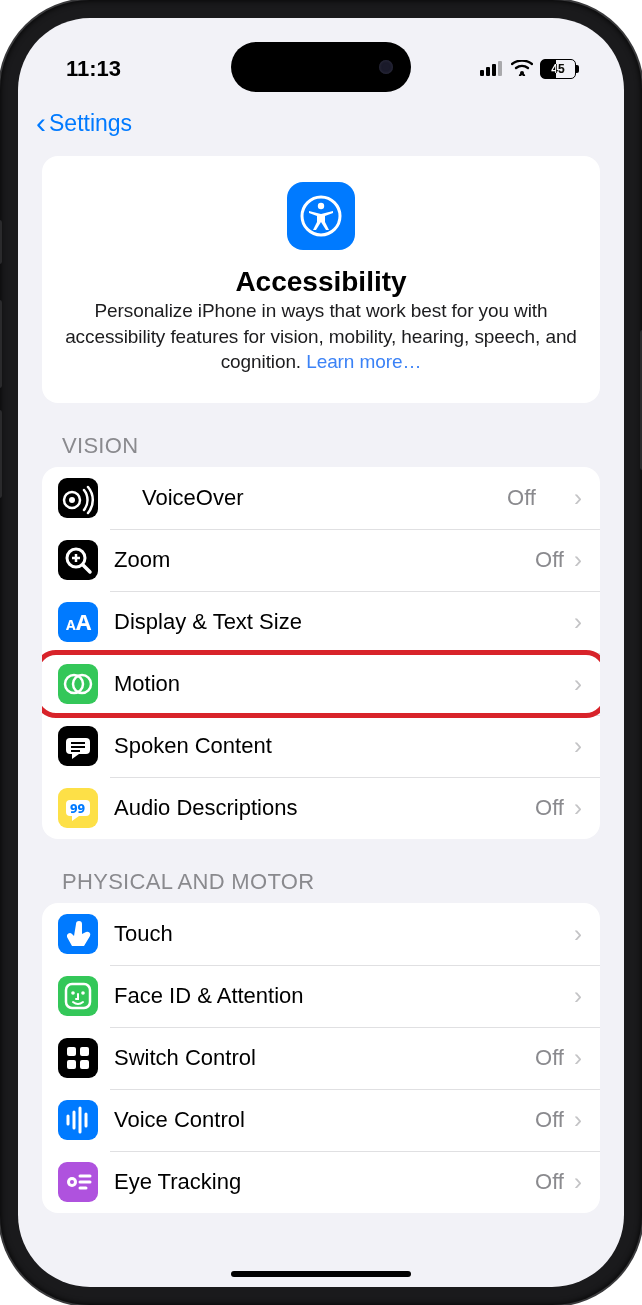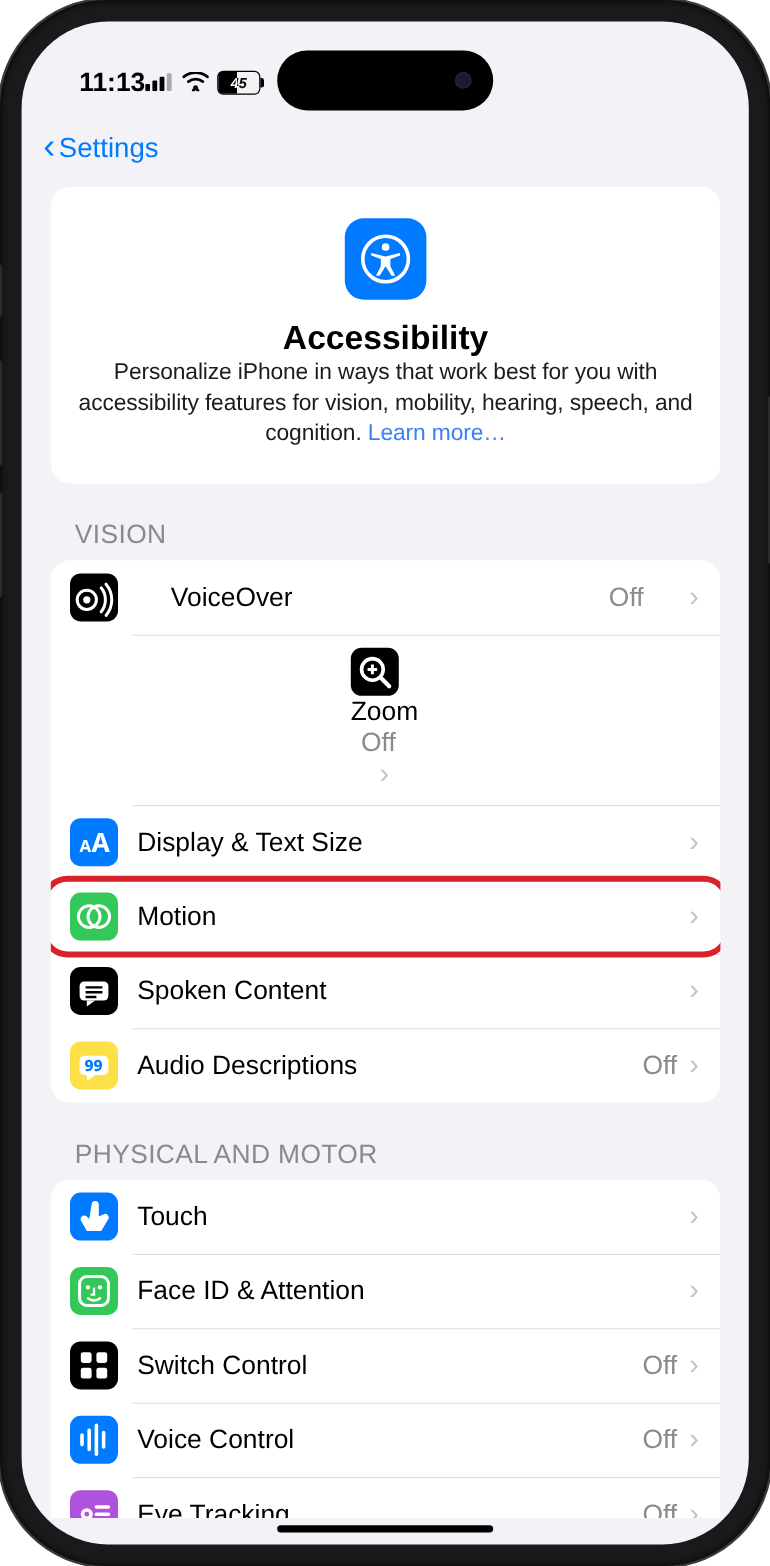--- a/index.html
+++ b/index.html
@@ -1,22 +1,22 @@
 <!DOCTYPE html>
 <html><head>
   <meta charset="utf-8">
   <style>
     * { margin: 0; padding: 0; box-sizing: border-box; -webkit-font-smoothing: antialiased; }
     body { background: #fff; font-family: -apple-system, BlinkMacSystemFont, 'Segoe UI', sans-serif; display: flex; justify-content: center; }
     .device { width: 642px; height: 1305px; background: #1a1a1c; border-radius: 90px; padding: 18px; position: relative; box-shadow: 0 0 0 2px #3a3a3c, inset 0 0 6px #000; }
     .screen { width: 100%; height: 100%; background: #f2f2f7; border-radius: 72px; overflow: hidden; position: relative; }
     .notch { position: absolute; top: 24px; left: 50%; transform: translateX(-50%); width: 180px; height: 50px; background: #000; border-radius: 30px; z-index: 10; display:flex; align-items:center; justify-content:flex-end; padding-right:18px;}
     .notch-cam { width:14px; height:14px; border-radius:50%; background:#1a1a2a; box-shadow: inset 0 0 3px #334;}
-    .status-bar { height: 80px; display: flex; align-items: center; padding: 22px 48px 0; font-size: 22px; font-weight: 600; color: #000; }
-    .status-right { display: flex; align-items: center; gap: 7px; font-style: italic; }
+    .status-bar { height: 80px; display: flex; justify-content: space-between; align-items: center; padding: 22px 48px 0; font-size: 22px; font-weight: 600; color: #000; }
+    .status-right { display: flex; align-items: center; gap: 7px; }
     .battery-box { display:inline-flex; align-items:center; }
     .battery { width:36px; height:20px; border:1.5px solid #000; border-radius:5px; position:relative; background: linear-gradient(to right, #000 45%, transparent 45%);}
     .battery::after{content:"";position:absolute;right:-4px;top:5px;width:3px;height:8px;background:#000;border-radius:0 2px 2px 0;}
     .battery-num{ position:absolute; left:0; right:0; text-align:center; font-size:12px; font-weight:700; color:#fff; mix-blend-mode:difference; line-height:18px;}
     .nav { padding: 10px 18px 18px; display: flex; align-items: center; }
     .back { display: flex; align-items: center; color: #007aff; font-size: 23px; font-weight: 400; gap: 3px; cursor: pointer; }
     .chev-back { font-size: 30px; font-weight: 500; line-height: 1; }
     .content { padding: 0 24px; overflow-y: auto; height: calc(100% - 160px); }
     .hero { background: #fff; border-radius: 16px; padding: 26px 18px 28px; text-align: center; margin-bottom: 30px; }
     .hero-icon { width: 68px; height: 68px; background: #007aff; border-radius: 16px; margin: 0 auto 16px; display: flex; align-items: center; justify-content: center; }
@@ -108,21 +108,21 @@
                 <svg width="40" height="40" viewBox="0 0 40 40">
                   <circle cx="14" cy="22" r="8" stroke="#fff" stroke-width="2.5" fill="none"></circle>
                   <circle cx="14" cy="22" r="3" fill="#fff"></circle>
                   <path d="M26 12 a16 16 0 0 1 0 20 M30 9 a20 20 0 0 1 0 26" stroke="#fff" stroke-width="2.5" fill="none" stroke-linecap="round"></path>
                 </svg>
               </div>
               <div class="row-label">VoiceOver</div>
               <div class="row-value">Off</div>
               <div class="chev">›</div>
             </div>
-            <div class="row" style="position: relative; flex-direction: column;">
+            <div class="row" style="position: relative;">
               <div class="row-icon" style="background: rgb(0, 0, 0);">
                 <svg width="40" height="40" viewBox="0 0 40 40">
                   <circle cx="18" cy="18" r="9" stroke="#fff" stroke-width="3" fill="none"></circle>
                   <line x1="25" y1="25" x2="32" y2="32" stroke="#fff" stroke-width="3.5" stroke-linecap="round"></line>
                   <line x1="18" y1="14" x2="18" y2="22" stroke="#fff" stroke-width="2.5"></line>
                   <line x1="14" y1="18" x2="22" y2="18" stroke="#fff" stroke-width="2.5"></line>
                 </svg>
               </div>
               <div class="row-label">Zoom</div>
               <div class="row-value">Off</div>

